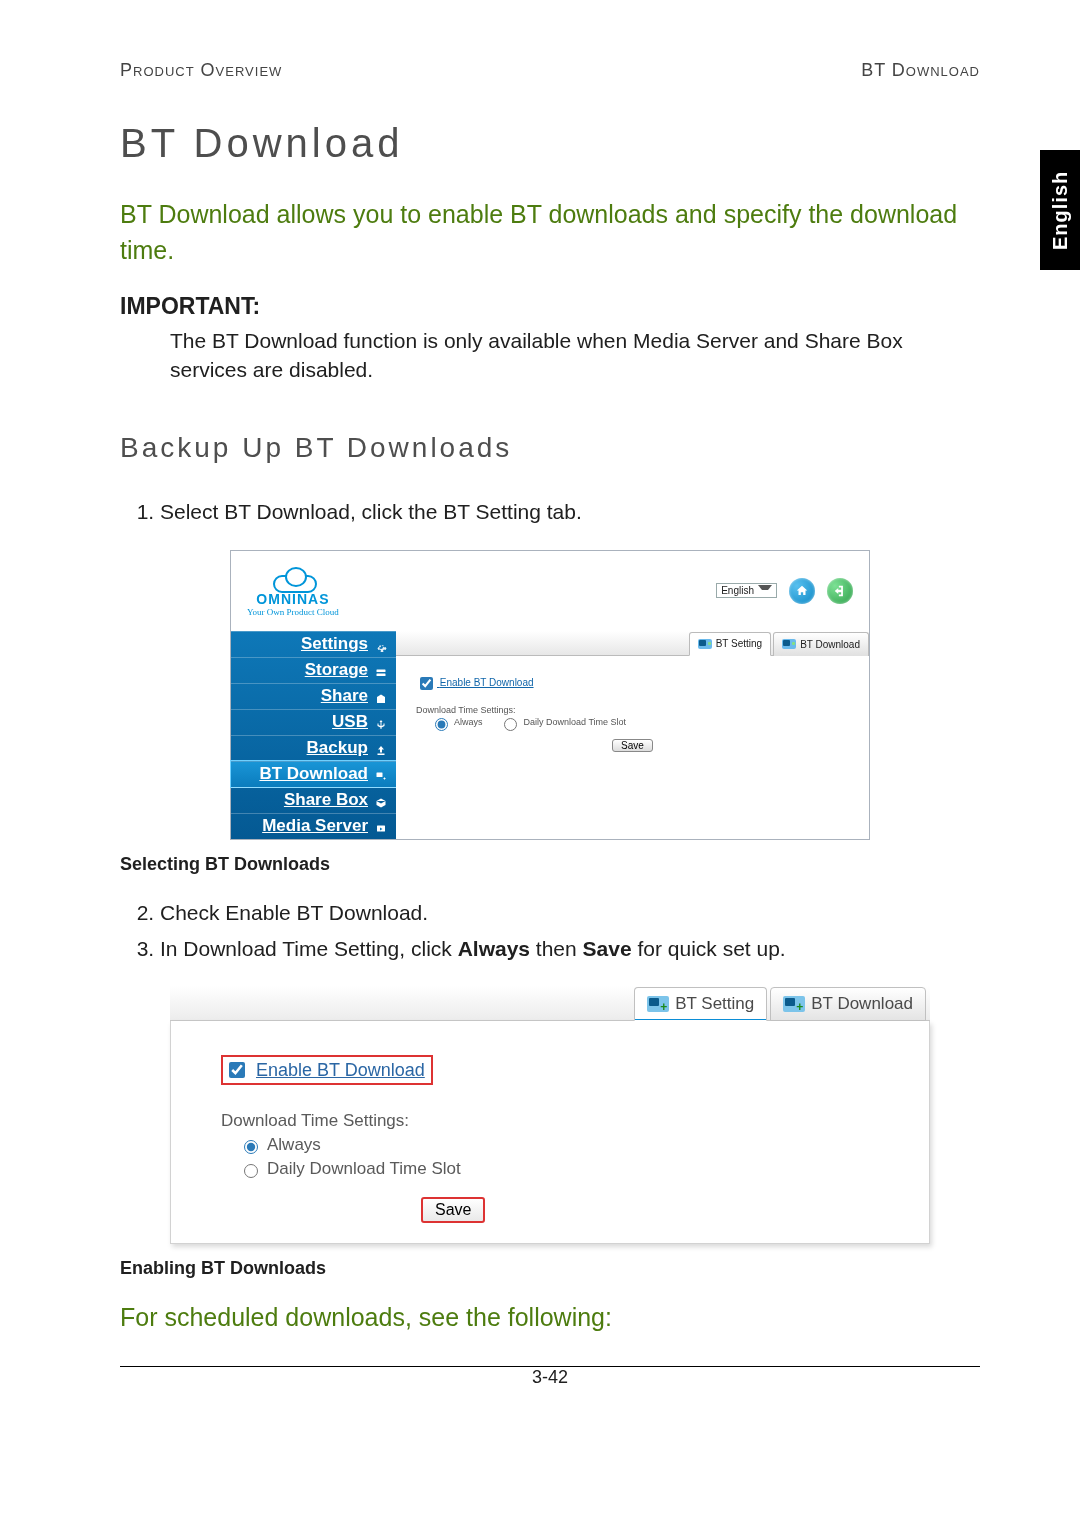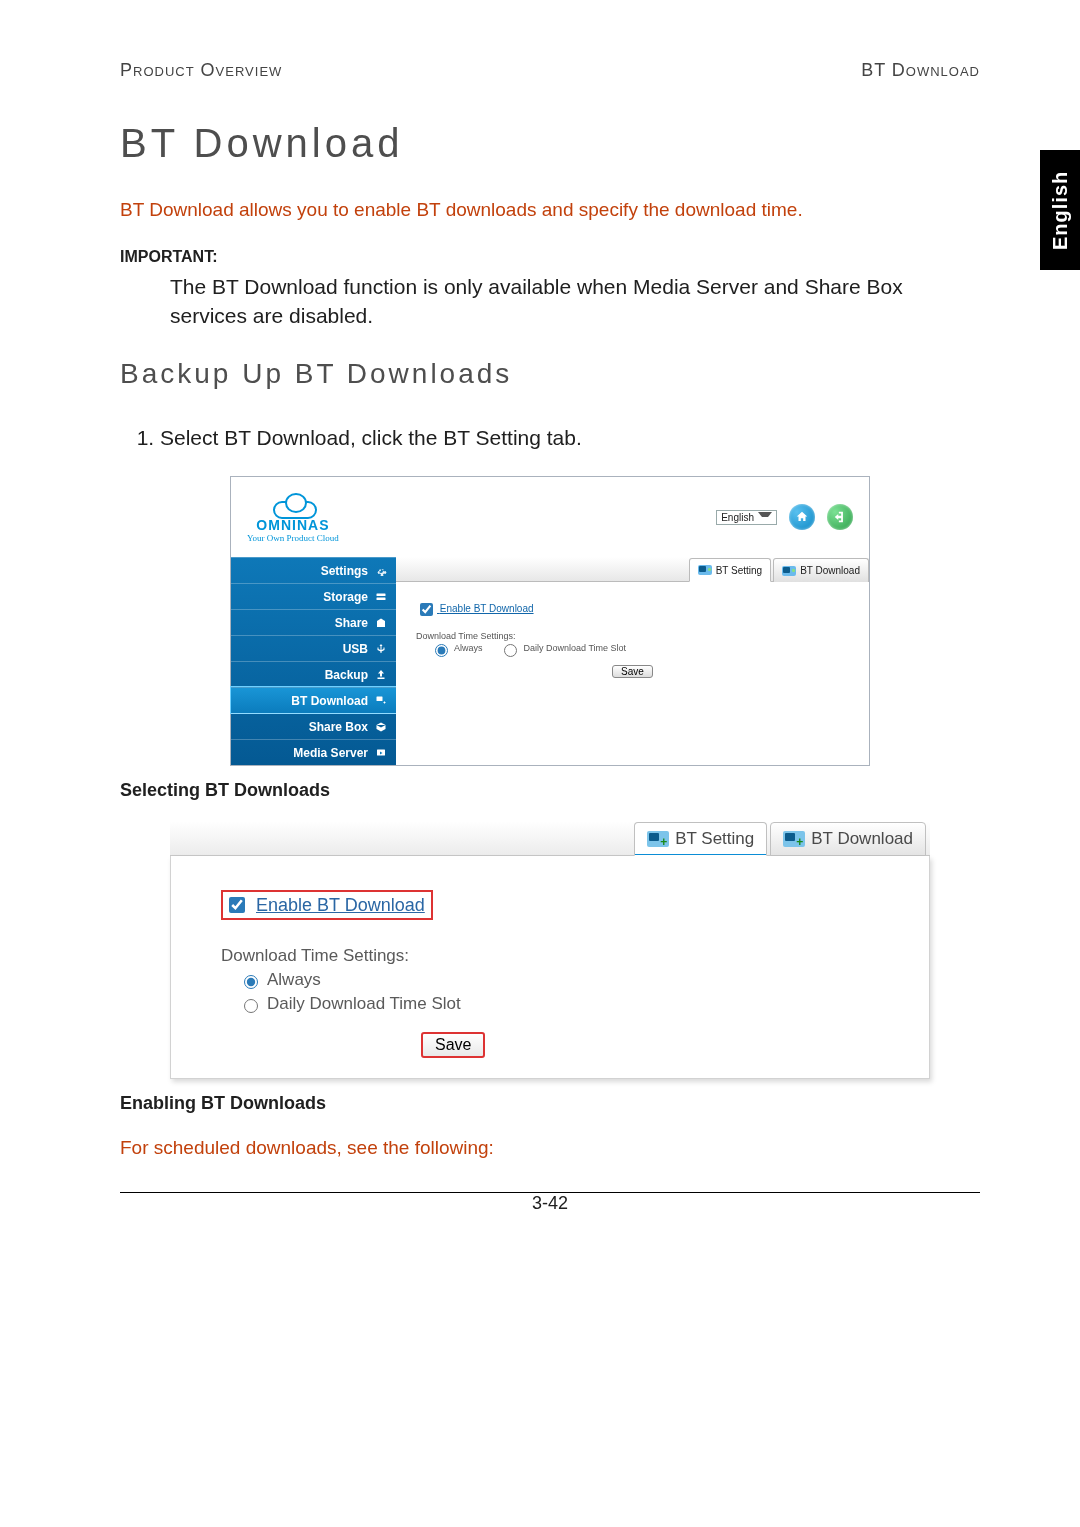--- a/index.html
+++ b/index.html
@@ -46,35 +46,35 @@
   }
   h1.title {
     font-family: Arial, Helvetica, sans-serif;
     font-weight: 400;
     font-size: 40px;
     letter-spacing: 4px;
     color: #4e4e4e;
     margin: 0 0 30px 0;
   }
   p.body {
-    font-size: 19px;
+    font-size: 25px;
     line-height: 1.45;
-    color: #c2410c;
+    color: #4d7c0f;
     margin: 0 0 24px 0;
   }
   .important-h {
-    font-size: 16px;
+    font-size: 23px;
     font-weight: bold;
     margin: 0 0 6px 0;
   }
   .important-block {
     margin-left: 50px;
     font-size: 21px;
     line-height: 1.4;
-    margin-bottom: 28px;
+    margin-bottom: 48px;
   }
   h2.sub {
     font-weight: 400;
     font-size: 28px;
     letter-spacing: 3px;
     color: #4e4e4e;
     margin: 20px 0 30px 0;
   }
   ol.steps {
     font-size: 21px;
@@ -165,23 +165,24 @@
   .fig1-body { flex: 1; display: flex; }
   .sidebar {
     width: 165px;
     background: linear-gradient(#0e78b8, #045993);
     display: flex; flex-direction: column;
   }
   .side-item {
     height: 25px;
     display: flex; align-items: center; justify-content: flex-end;
     padding-right: 8px;
-    color: #fff; font-weight: bold; font-size: 12px;
+    color: #fff; font-weight: bold; font-size: 17px;
     border-top: 1px solid rgba(255,255,255,.25);
     gap: 6px;
+    text-decoration: underline;
   }
   .side-item.sel {
     background: linear-gradient(#1995d6, #0b7cbd);
     outline: 1px solid #6fd0ff;
   }
   .side-icon { width: 14px; height: 12px; display: inline-block; }
   .side-icon svg { width: 14px; height: 12px; fill: #fff; }
 
   .main1 {
     flex: 1; background: #ffffff;
@@ -431,20 +432,26 @@
             <span>Daily Download Time Slot</span>
           </label>
           <button class="save1">Save</button>
         </div>
       </div>
     </div>
   </div>
 
   <div class="caption">Selecting BT Downloads</div>
 
+  <ol class="steps" start="2">
+    <li>Check Enable BT Download.</li>
+    <li class="step-inline">
+      <span>In Download Time Setting, click </span><b>Always</b><span> then </span><b>Save</b><span> for quick set up.</span>
+    </li>
+  </ol>
 
   <div class="fig2">
     <div class="tabs-row2">
       <div class="tabbtn2 active">
         <span class="bt-ico2"></span>
         <span>BT Setting</span>
       </div>
       <div class="tabbtn2">
         <span class="bt-ico2"></span>
         <span>BT Download</span>

